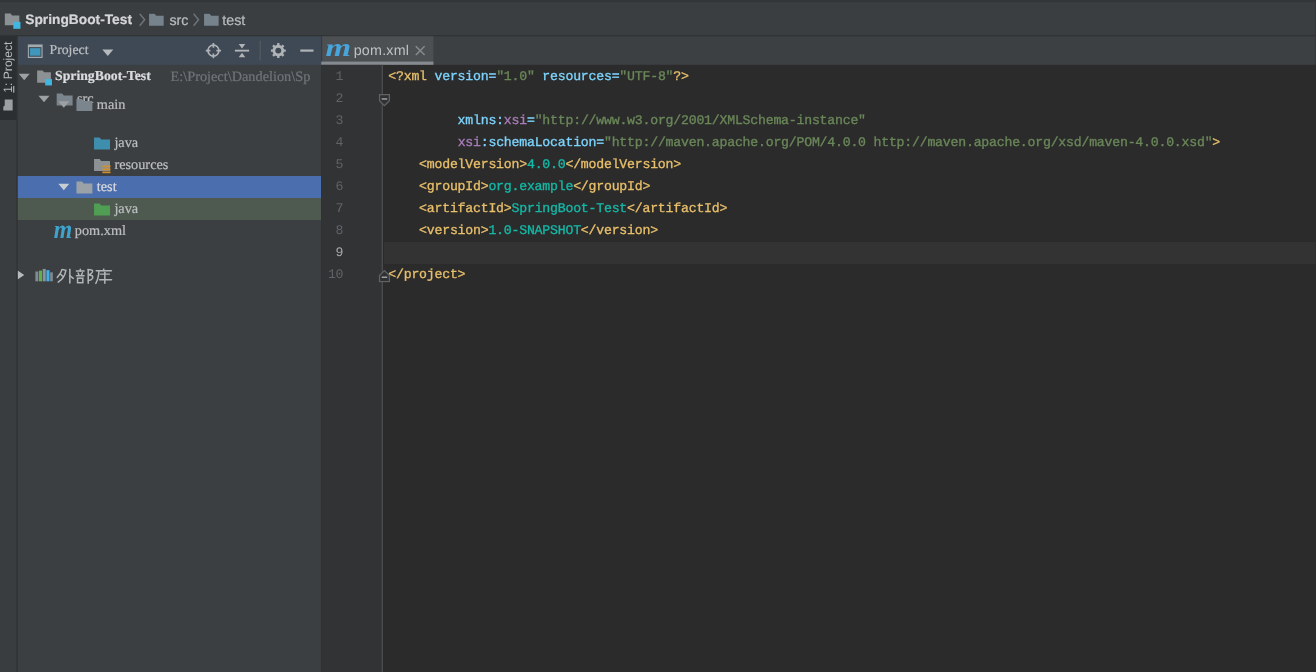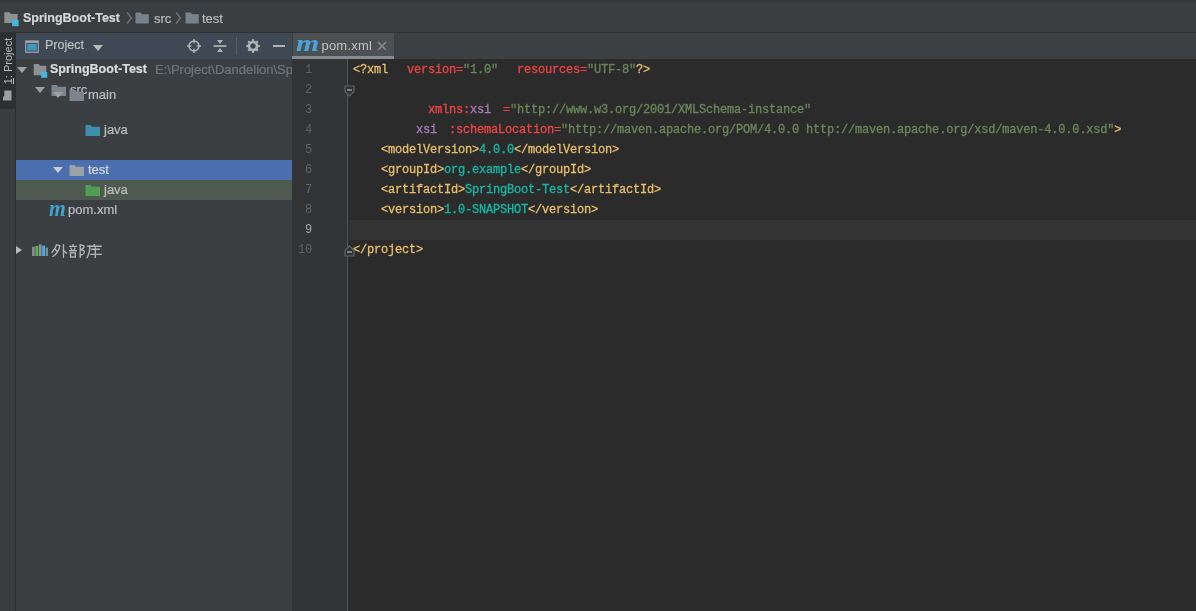--- a/index.html
+++ b/index.html
@@ -12,41 +12,41 @@
   
   #stripe { left:0; top:33px; width:16px; height:578px; background:#3a3d3f;
     border-right:1px solid #2c2f31; }
   #stripebtn { position:absolute; left:0; top:0; width:15px; height:76px; background:#2c2f31; }
   #stripelabel { position:absolute; left:-22px; top:22px; width:60px; text-align:center;
     transform:rotate(-90deg); font-size:11px; color:#b9bcbe; white-space:nowrap; }
   
   #panel { left:16px; top:33px; width:276px; height:578px; background:#3c3f41; overflow:hidden; }
   #phead { position:absolute; left:0; top:0; width:276px; height:26px; background:#3e4955; }
   .row { position:absolute; left:0; width:276px; height:20px; }
-  .rtext { position:absolute; top:2px; font-size:13px; color:#bcbec0; letter-spacing:0; white-space:nowrap; -webkit-text-stroke:0.2px; }
+  .rtext { position:absolute; top:2px; font-size:13px; color:#bcbec0; letter-spacing:0; white-space:nowrap;font-family:Liberation Serif, serif; -webkit-text-stroke:0.2px; }
   .arrow-d { position:absolute; width:0; height:0; border-left:5px solid transparent;
     border-right:5px solid transparent; border-top:6px solid #9da1a4; top:7px; }
   .arrow-r { position:absolute; width:0; height:0; border-top:4px solid transparent;
     border-bottom:4px solid transparent; border-left:6px solid #b8bbbd; top:6px; }
   .icon16 { position:absolute; top:2px; width:16px; height:16px; }
   
   #tabbar { left:292px; top:33px; width:904px; height:26px; background:#3c4043; }
   #tab1 { position:absolute; left:0.5px; top:0; width:101px; height:26px; background:#4c5053; }
   #tabunder { position:absolute; left:0; top:23px; width:101.5px; height:3px; background:#858b91; }
   
   #editor { left:292px; top:59px; width:904px; height:552px; background:#2b2b2b; }
   #gutter { position:absolute; left:0; top:0; width:56px; height:552px; background:#313335;
     border-right:1px solid #505356; }
   .lnum { position:absolute; left:0; width:20px; height:20px; text-align:right;
     font-family:"Liberation Mono", monospace; font-size:12px; line-height:20px;
     color:#606366; letter-spacing:-0.25px; }
   #caretline { position:absolute; left:57px; top:161px; width:847px; height:20px; background:#333333; }
   .cl { position:absolute; left:61px; height:20px; line-height:20px; white-space:pre;
     font-family:"Liberation Mono", monospace; font-size:12px; letter-spacing:-0.2px; color:#a9b7c6; -webkit-text-stroke:0.3px; }
-  .tg { color:#e8bf6a; } .at { color:#ef4444;margin-left:12px; } .st { color:#6a8759; }
+  .tg { color:#e8bf6a; } .at { color:#7dd3fc; } .st { color:#6a8759; }
   .ns { color:#a77cb8; } .tx { color:#14b8a6; }
 </style></head>
 <body>
 
 <div class="abs" id="topbar">
   <svg class="abs" style="left:4px;top:8px" width="16" height="18" viewBox="0 0 16 18">
     <path d="M0.3,2.2 L5.6,2.2 L7,4 L13.6,4 L13.6,13 L0.3,13 Z" fill="#8c9194"></path>
     <rect x="8.1" y="9.9" width="6.5" height="6.3" fill="#40b6e0"></rect>
   </svg>
   <span class="crumbtxt" style="left:23px;font-weight:bold;font-size:12.5px;letter-spacing:0;color:#d4d6d8">SpringBoot-Test</span>
@@ -142,20 +142,31 @@
     <svg class="icon16" style="left:53px" viewBox="0 0 16 16">
       <path d="M0.5,3 L5.5,3 L7,4.8 L15,4.8 L15,14 L0.5,14 Z" fill="#7b858d"></path>
       </svg>
     <span class="rtext" style="left:72px">main</span>
   </div>
   <div class="row" style="top:87px">
     <svg class="icon16" style="left:69px" viewBox="0 0 16 16">
       <path d="M0.5,3 L5.5,3 L7,4.8 L15,4.8 L15,14 L0.5,14 Z" fill="#3e8fae"></path>
       </svg>
     <span class="rtext" style="left:88px">java</span>
+  </div>
+  <div class="row" style="top:107px">
+    <svg class="icon16" style="left:69px" viewBox="0 0 16 16">
+      <path d="M0.5,2.5 L5.5,2.5 L7,4.3 L15,4.3 L15,13.5 L0.5,13.5 Z" fill="#8b9195"></path>
+      <g stroke="#cf9032" stroke-width="1.7">
+        <line x1="8" y1="9.3" x2="15.5" y2="9.3"></line>
+        <line x1="8" y1="12" x2="15.5" y2="12"></line>
+        <line x1="8" y1="14.7" x2="15.5" y2="14.7"></line>
+      </g>
+    </svg>
+    <span class="rtext" style="left:88px">resources</span>
   </div>
   <div class="row" style="top:127px;background:#4b6eaf">
     <div class="arrow-d" style="left:37px;border-top-color:#c7cdd1"></div>
     <svg class="icon16" style="left:53px" viewBox="0 0 16 16">
       <path d="M0.5,3 L5.5,3 L7,4.8 L15,4.8 L15,14 L0.5,14 Z" fill="#9aa1a7"></path>
       </svg>
     <span class="rtext" style="left:72px;color:#d8dadc">test</span>
   </div>
   <div class="row" style="top:147px;background:#4e5a50">
     <svg class="icon16" style="left:69px" viewBox="0 0 16 16">

